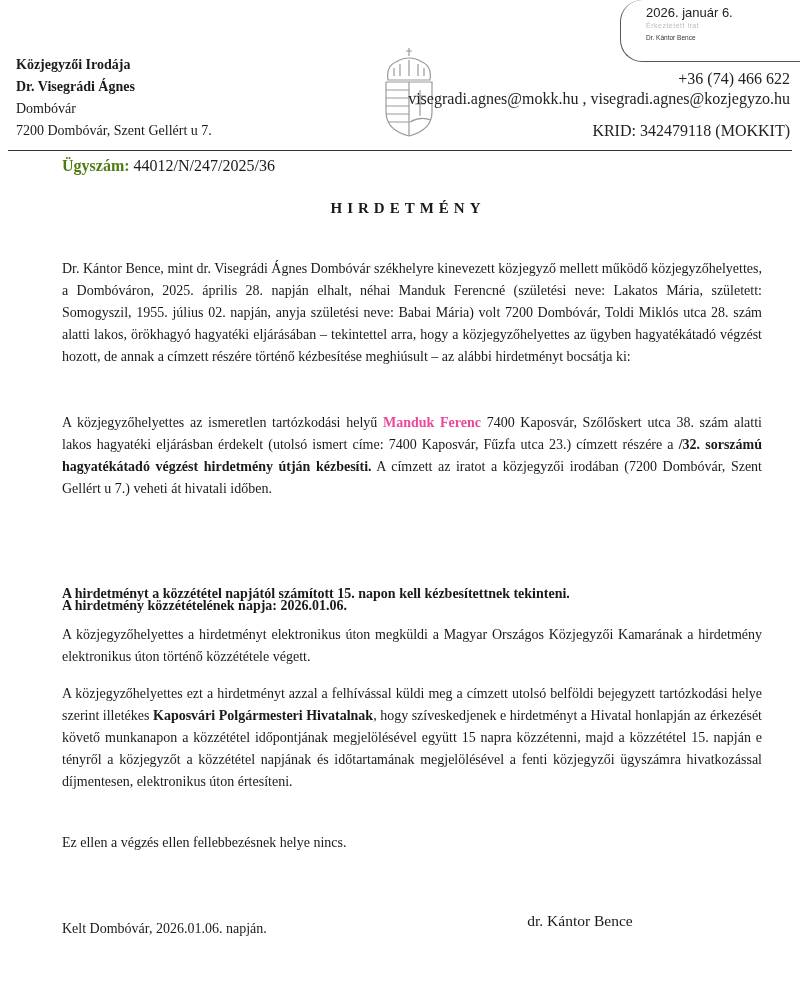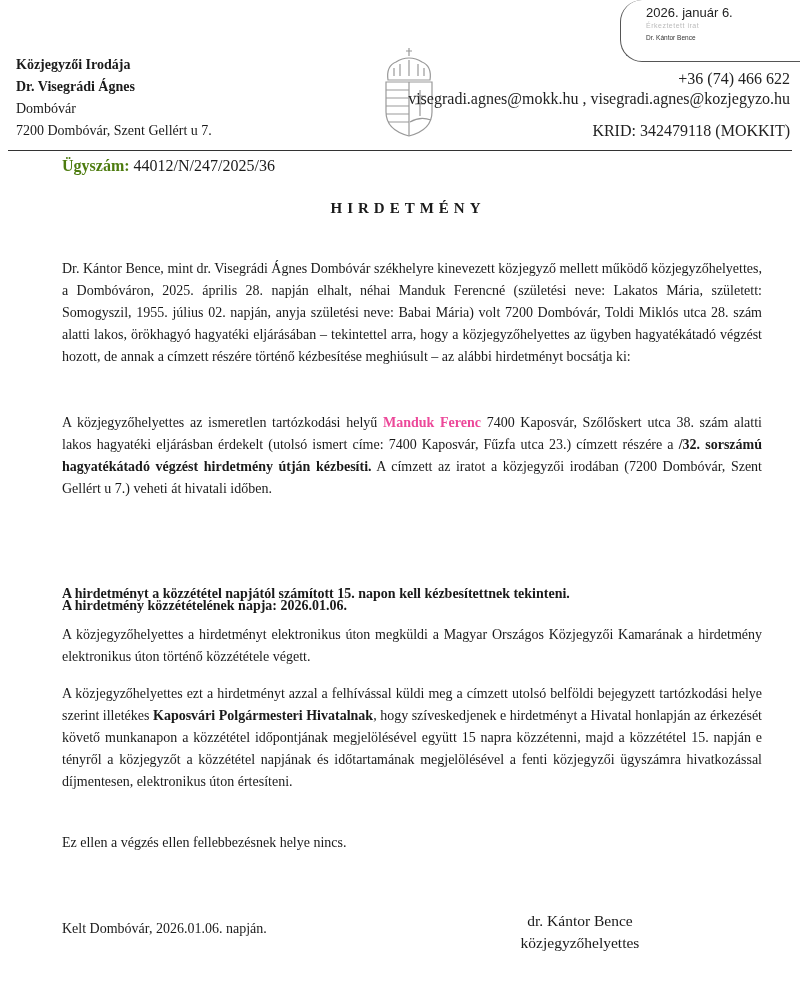--- a/index.html
+++ b/index.html
@@ -86,14 +86,13 @@
 <div class="abs para" style="top:624px;">A közjegyzőhelyettes a hirdetményt elektronikus úton megküldi a Magyar Országos Közjegyzői Kamarának a hirdetmény elektronikus úton történő közzététele végett.</div>
 
 <div class="abs para" style="top:683px;"><span>A közjegyzőhelyettes ezt a hirdetményt azzal a felhívással küldi meg a címzett utolsó belföldi bejegyzett tartózkodási helye szerint illetékes </span><span class="bold">Kaposvári Polgármesteri Hivatalnak</span><span>, hogy szíveskedjenek e hirdetményt a Hivatal honlapján az érkezését követő munkanapon a közzététel időpontjának megjelölésével együtt 15 napra közzétenni, majd a közzététel 15. napján e tényről a közjegyzőt a közzététel napjának és időtartamának megjelölésével a fenti közjegyzői ügyszámra hivatkozással díjmentesen, elektronikus úton értesíteni.</span></div>
 
 <div class="abs para" style="top:832px;">Ez ellen a végzés ellen fellebbezésnek helye nincs.</div>
 
 <div class="abs para" style="top:918px;">Kelt Dombóvár, 2026.01.06. napján.</div>
 
 <div class="abs sig" style="top:910px;">
   <div>dr. Kántor Bence</div>
-  <div>közjegyzőhelyettes</div>
 </div>
 
 </body></html>

